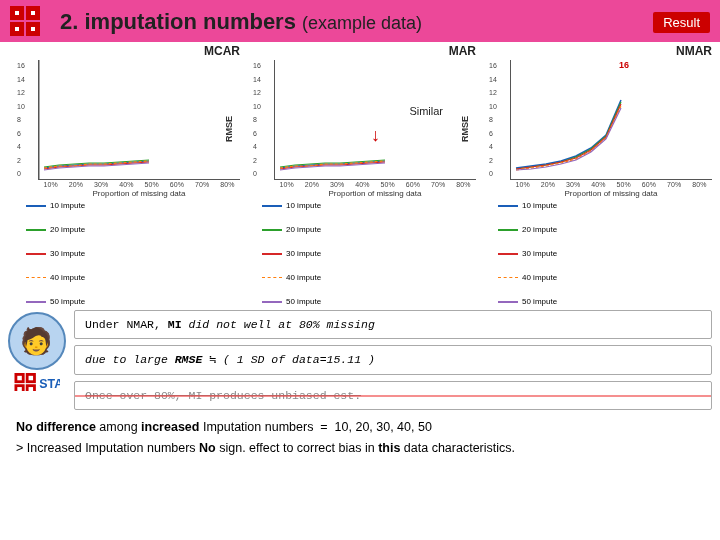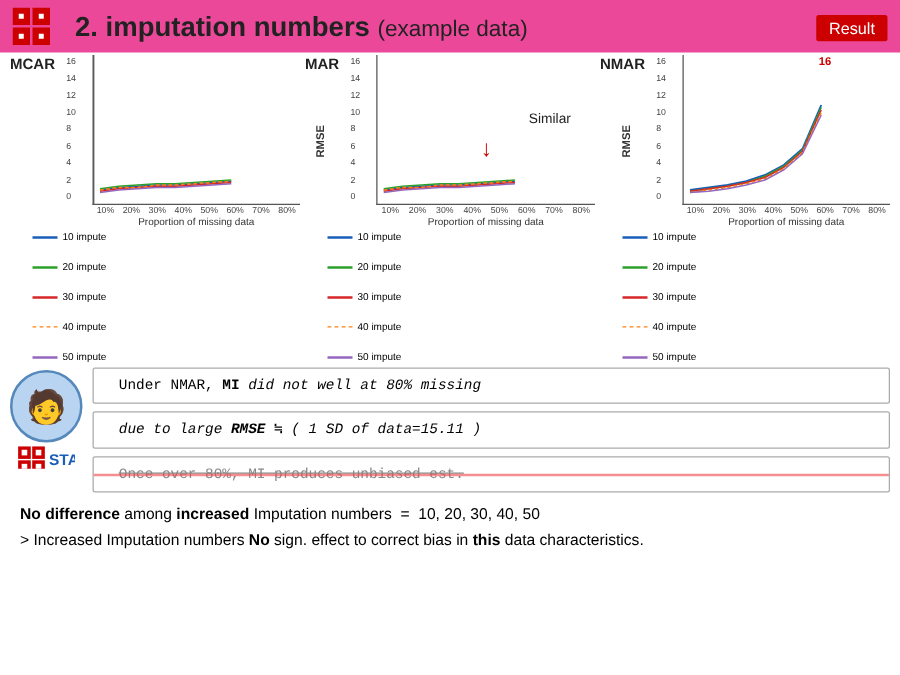--- a/index.html
+++ b/index.html
@@ -44,22 +44,22 @@
     .charts-row {
       display: flex;
       flex-direction: row;
       justify-content: space-between;
       padding: 2px 8px 0 8px;
       gap: 4px;
     }
     .chart-block {
       flex: 1;
       display: flex;
-      flex-direction: row;
-      align-items: flex-start;
+      flex-direction: column;
+      align-items: flex-end;
     }
     .chart-title {
       font-size: 12px;
       font-weight: bold;
       color: #222;
       margin-bottom: 2px;
     }
     .chart-area {
       position: relative;
       width: 100%;
@@ -140,21 +140,21 @@
       font-size: 8px;
     }
     .legend-line {
       width: 20px;
       height: 2px;
       display: inline-block;
     }
     .text-box {
       border: 1.5px solid #aaa;
       border-radius: 2px;
-      padding: 5px 20px;
+      padding: 5px 10px;
       margin-bottom: 3px;
       font-size: 12px;
       line-height: 1.5;
       background: #fff;
     }
 
     .bottom-section {
       padding: 4px 10px 0 16px;
       font-size: 12px;
       line-height: 1.6;

